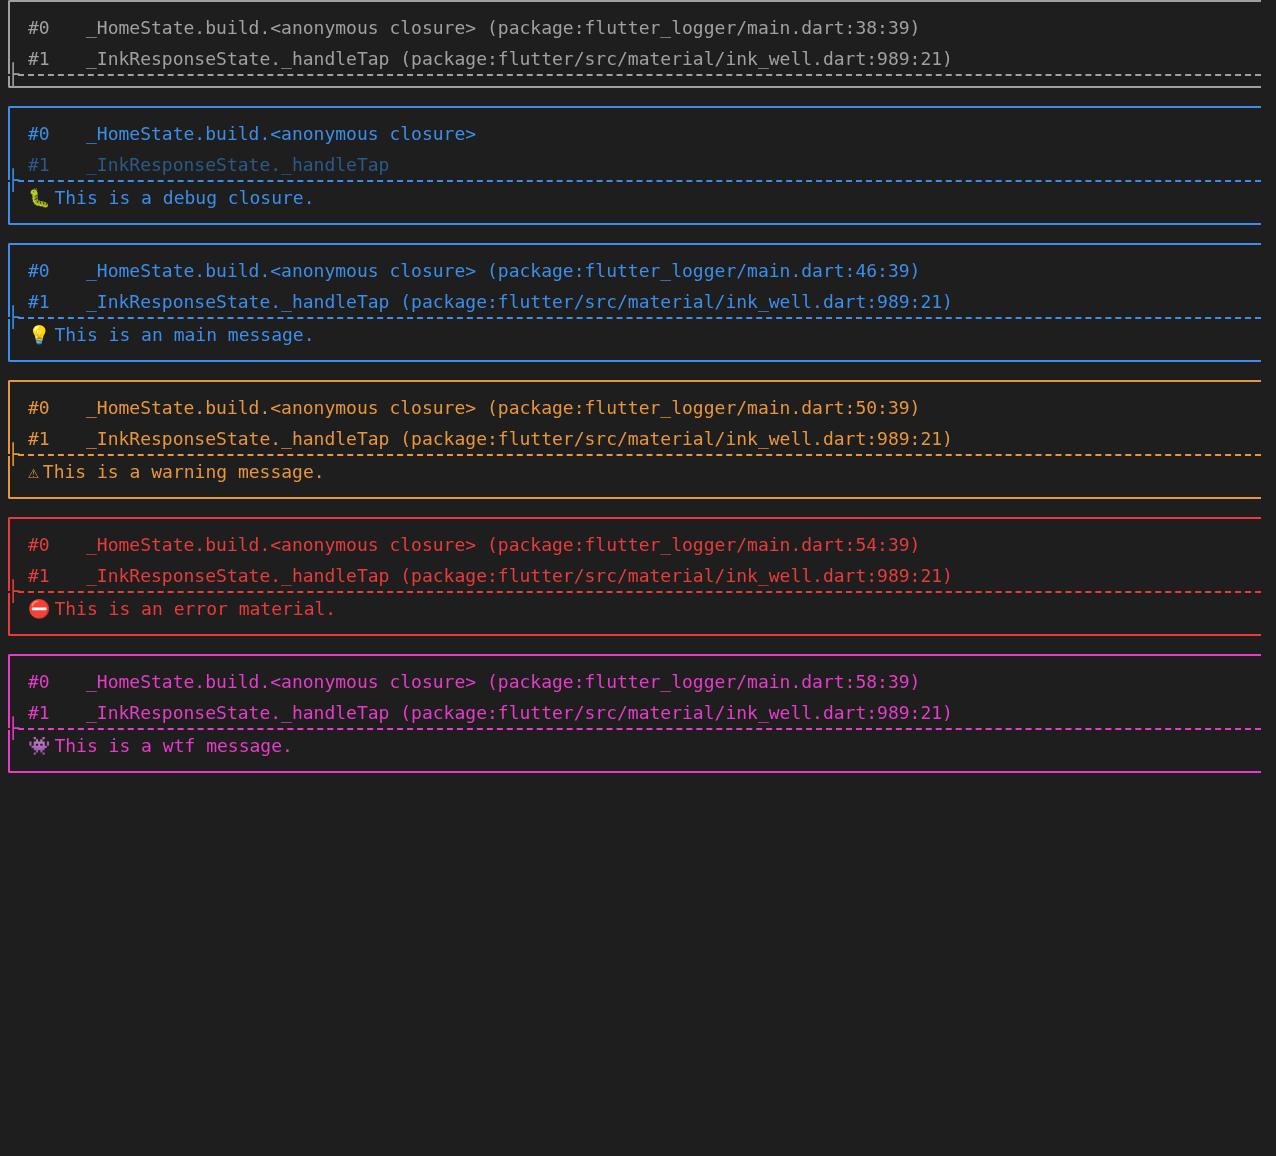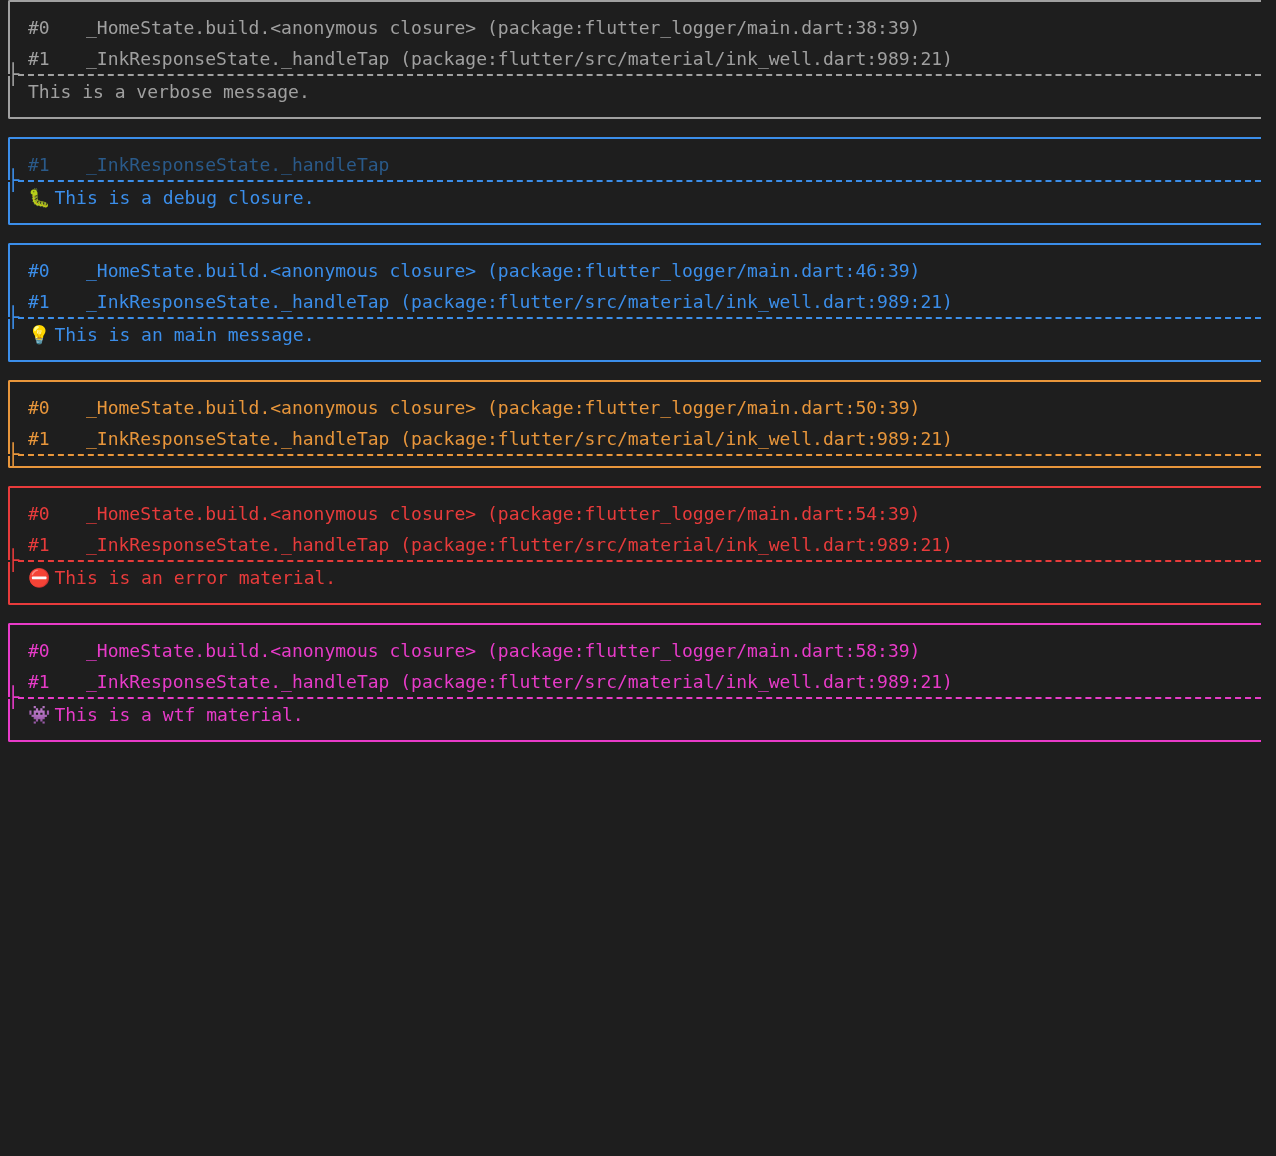--- a/index.html
+++ b/index.html
@@ -128,54 +128,55 @@
   </style>
 </head>
 <body>
 
 <div id="log-container">
     <div class="log-block verbose">
       <div class="box-top"></div>
       <div class="line"><span class="frame-num">#0</span><span>_HomeState.build.&lt;anonymous closure&gt; (package:flutter_logger/main.dart:38:39)</span></div>
       <div class="line"><span class="frame-num">#1</span><span>_InkResponseState._handleTap (package:flutter/src/material/ink_well.dart:989:21)</span></div>
       <div class="box-divider"></div>
-      <div class="line"><span>This is a verbose message.</span></div>
       <div class="box-bottom"></div>
     </div>
     <div class="log-block debug">
       <div class="box-top"></div>
+      <div class="line"><span class="frame-num">#0</span><span>_HomeState.build.&lt;anonymous closure&gt;</span></div>
       <div class="line debug-faded"><span class="frame-num">#1</span><span>_InkResponseState._handleTap</span></div>
       <div class="box-divider"></div>
       <div class="line"><span class="emoji-icon">🐛</span><span>This is a debug closure.</span></div>
       <div class="box-bottom"></div>
     </div>
     <div class="log-block info">
       <div class="box-top"></div>
       <div class="line"><span class="frame-num">#0</span><span>_HomeState.build.&lt;anonymous closure&gt; (package:flutter_logger/main.dart:46:39)</span></div>
       <div class="line"><span class="frame-num">#1</span><span>_InkResponseState._handleTap (package:flutter/src/material/ink_well.dart:989:21)</span></div>
       <div class="box-divider"></div>
       <div class="line"><span class="emoji-icon">💡</span><span>This is an main message.</span></div>
       <div class="box-bottom"></div>
     </div>
     <div class="log-block warning">
       <div class="box-top"></div>
       <div class="line"><span class="frame-num">#0</span><span>_HomeState.build.&lt;anonymous closure&gt; (package:flutter_logger/main.dart:50:39)</span></div>
       <div class="line"><span class="frame-num">#1</span><span>_InkResponseState._handleTap (package:flutter/src/material/ink_well.dart:989:21)</span></div>
       <div class="box-divider"></div>
+      <div class="line"><span class="emoji-icon">⚠</span><span>This is a warning message.</span></div>
       <div class="box-bottom"></div>
     </div>
     <div class="log-block error">
       <div class="box-top"></div>
       <div class="line"><span class="frame-num">#0</span><span>_HomeState.build.&lt;anonymous closure&gt; (package:flutter_logger/main.dart:54:39)</span></div>
       <div class="line"><span class="frame-num">#1</span><span>_InkResponseState._handleTap (package:flutter/src/material/ink_well.dart:989:21)</span></div>
       <div class="box-divider"></div>
       <div class="line"><span class="emoji-icon">⛔</span><span>This is an error material.</span></div>
       <div class="box-bottom"></div>
     </div>
     <div class="log-block wtf">
       <div class="box-top"></div>
       <div class="line"><span class="frame-num">#0</span><span>_HomeState.build.&lt;anonymous closure&gt; (package:flutter_logger/main.dart:58:39)</span></div>
       <div class="line"><span class="frame-num">#1</span><span>_InkResponseState._handleTap (package:flutter/src/material/ink_well.dart:989:21)</span></div>
       <div class="box-divider"></div>
-      <div class="line"><span class="emoji-icon">👾</span><span>This is a wtf material.</span></div>
+      <div class="line"><span class="emoji-icon">👾</span><span>This is a wtf message.</span></div>
       <div class="box-bottom"></div>
     </div>
   </div>
 
 </body></html>

